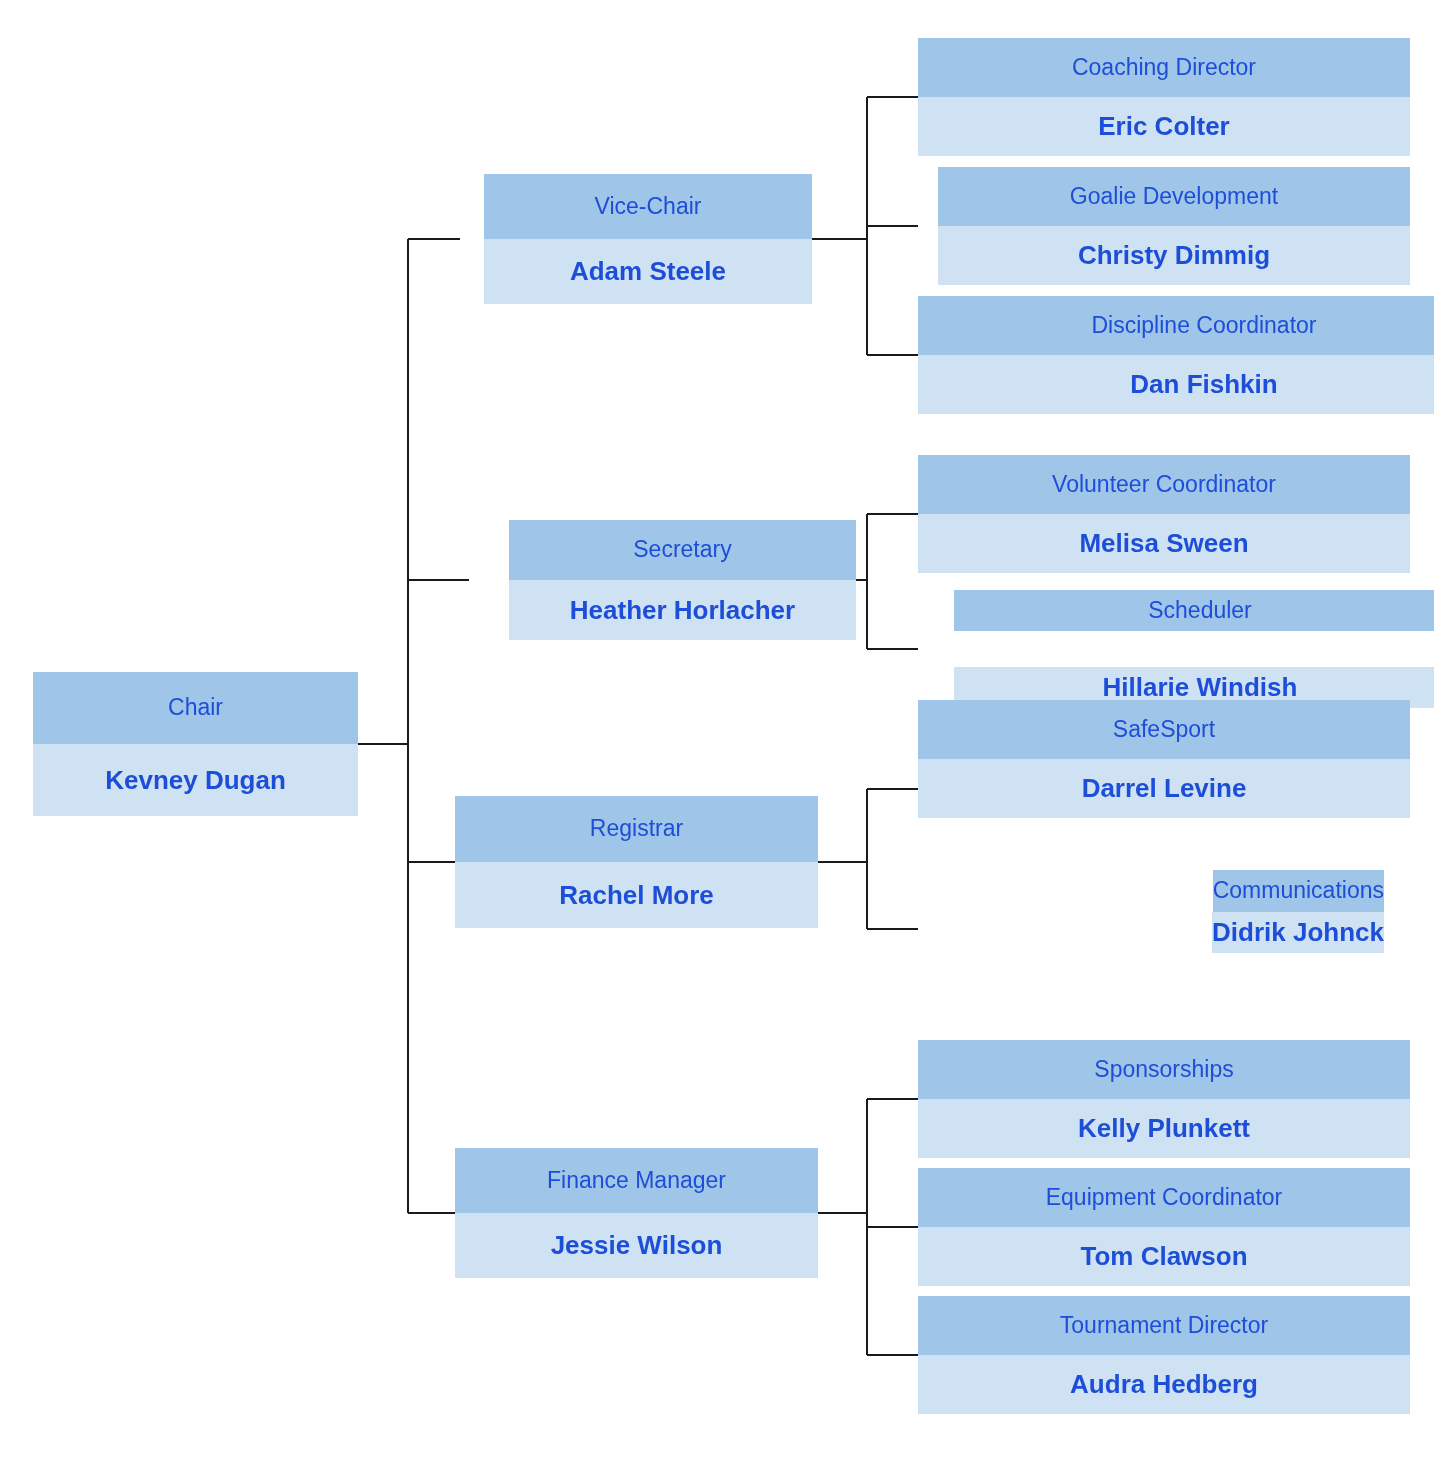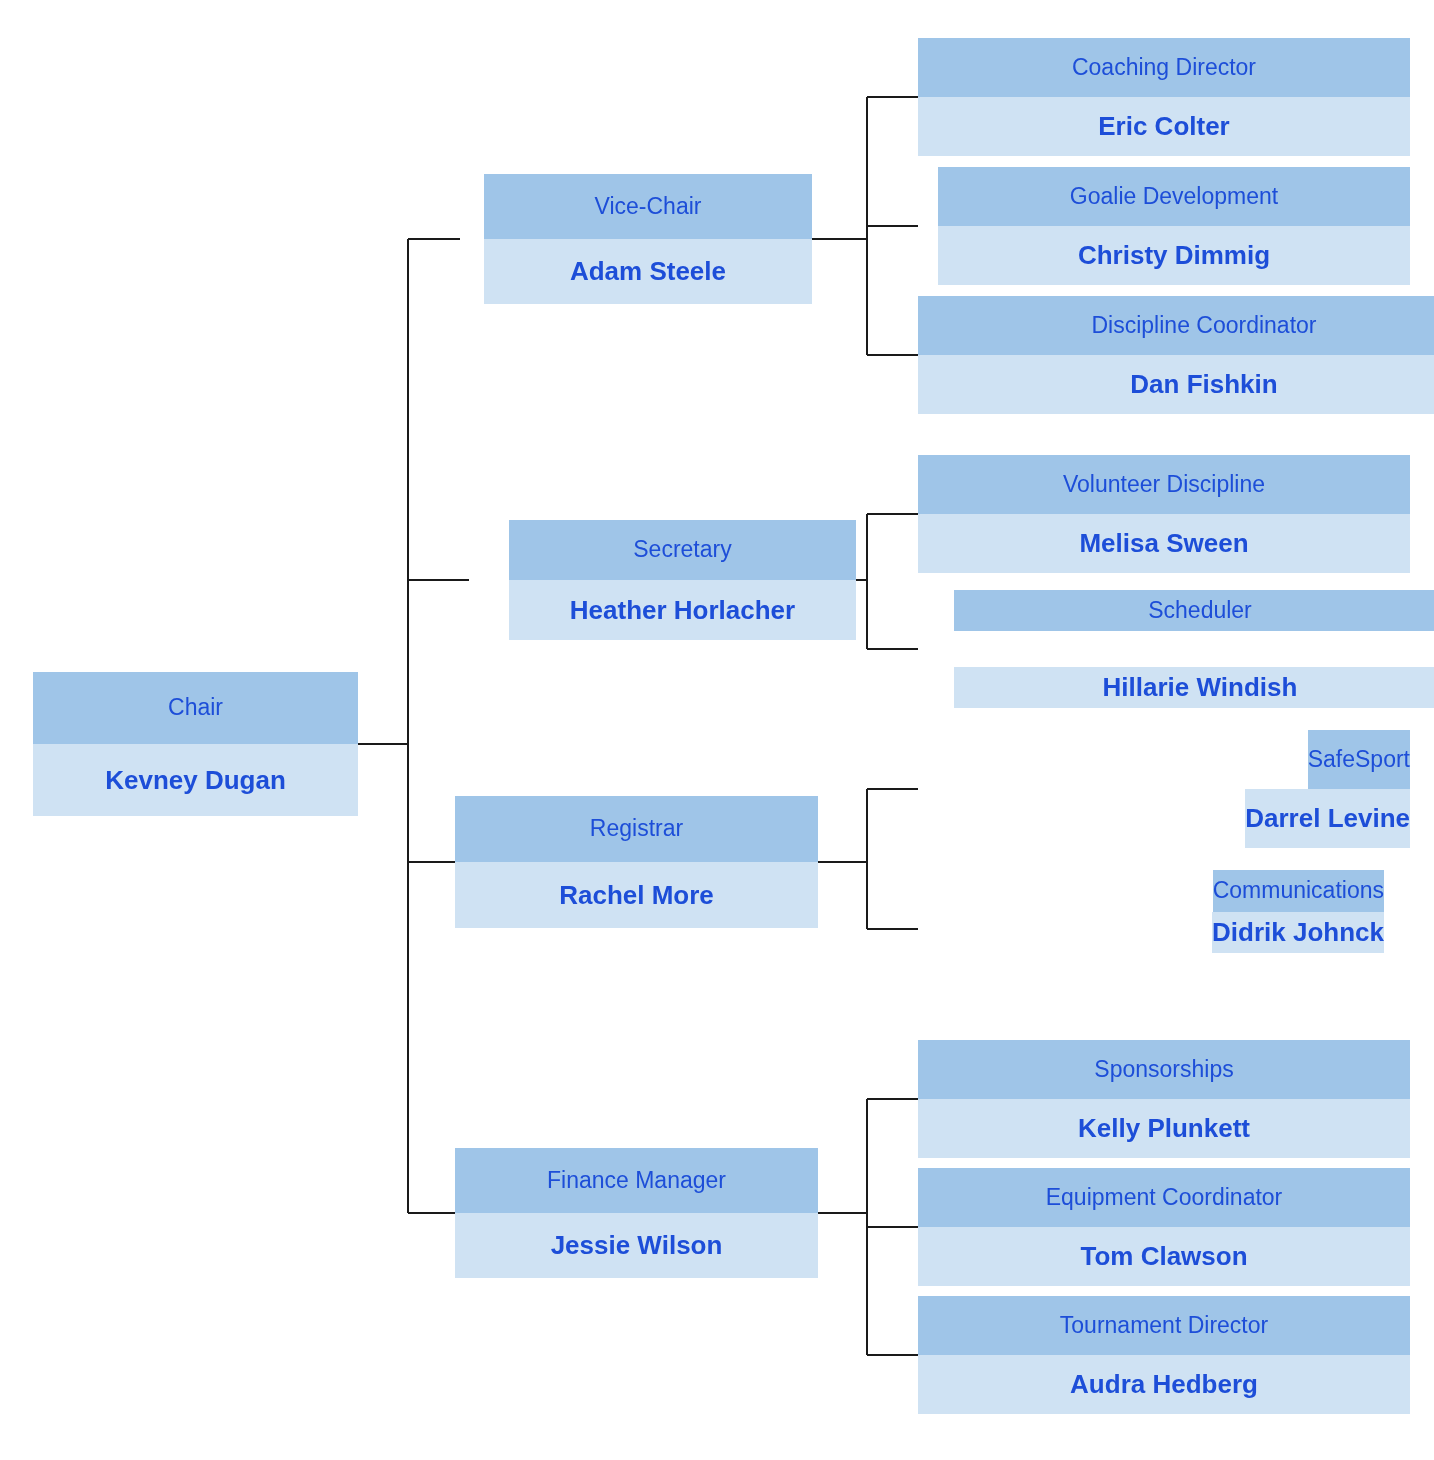--- a/index.html
+++ b/index.html
@@ -118,30 +118,30 @@
     <div class="band title">Goalie Development</div>
     <div class="band name">Christy Dimmig</div>
   </div>
 
   <div class="node" style="left:918px; top:296px; width:572px; height:118px;">
     <div class="band title">Discipline Coordinator</div>
     <div class="band name">Dan Fishkin</div>
   </div>
 
   <div class="node" style="left:918px; top:455px; width:492px; height:118px;">
-    <div class="band title">Volunteer Discipline</div>
+    <div class="band title">Volunteer Coordinator</div>
     <div class="band name">Melisa Sween</div>
   </div>
 
   <div class="node" style="left:954px; top:590px; width:492px; height:118px;gap:36px;">
     <div class="band title">Scheduler</div>
     <div class="band name">Hillarie Windish</div>
   </div>
 
-  <div class="node" style="left:918px; top:730px; width:492px; height:118px;align-items:flex-end;">
+  <div class="node" style="left:918px; top:700px; width:492px; height:118px;">
     <div class="band title">SafeSport</div>
     <div class="band name">Darrel Levine</div>
   </div>
 
   <div class="node" style="left:892px; top:870px; width:492px; height:83px;align-items:flex-end;">
     <div class="band title">Communications</div>
     <div class="band name">Didrik Johnck</div>
   </div>
 
   <div class="node" style="left:918px; top:1040px; width:492px; height:118px;">

